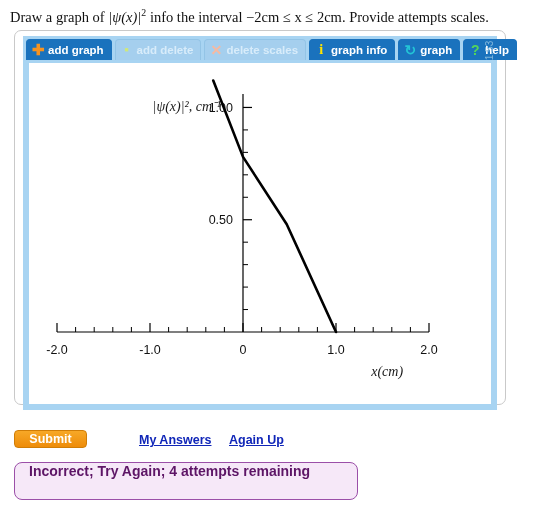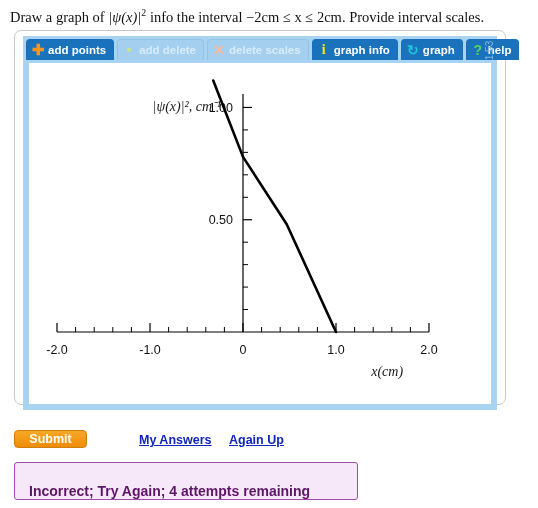--- a/index.html
+++ b/index.html
@@ -207,50 +207,50 @@
 
   
   #feedback-box {
     position: absolute;
     left: 14px;
     top: 462px;
     width: 344px;
     height: 38px;
     background: #f6e8f8;
     border: 1px solid #9b4fa8;
-    border-radius: 3px;
-    box-sizing: border-box;
-    display: flex;
-    align-items: flex-end;
+    border-radius: 8px;
+    box-sizing: border-box;
+    display: flex;
+    align-items: flex-start;
     padding-left: 14px;
   }
   #feedback-text {
     color: #5d1566;
     font-size: 14px;
     font-weight: bold;
     font-family: "Liberation Sans", sans-serif;
     white-space: nowrap;
   }
 </style>
 </head>
 <body>
 
 <div id="question-prompt">
-  <span>Draw a graph of </span><span class="math"><span>|ψ(x)|</span><span class="sup">2</span></span><span> info the interval </span><span class="math up">−2cm ≤ x ≤ 2cm</span><span>. Provide interval scales.</span>
+  <span>Draw a graph of </span><span class="math"><span>|ψ(x)|</span><span class="sup">2</span></span><span> info the interval </span><span class="math up">−2cm ≤ x ≤ 2cm</span><span>. Provide attempts scales.</span>
 </div>
 
 <div id="applet-frame"></div>
 
 <div id="graph-panel">
 
   <div id="graph-toolbar">
 
     <div class="tool-btn active">
       <span class="ic ic-plus">✚</span>
-      <span>add points</span>
+      <span>add graph</span>
     </div>
 
     <div class="tool-btn disabled">
       <span class="ic ic-points">▪</span>
       <span>add delete</span>
     </div>
 
     <div class="tool-btn disabled">
       <span class="ic ic-x">✕</span>
       <span>delete scales</span>

